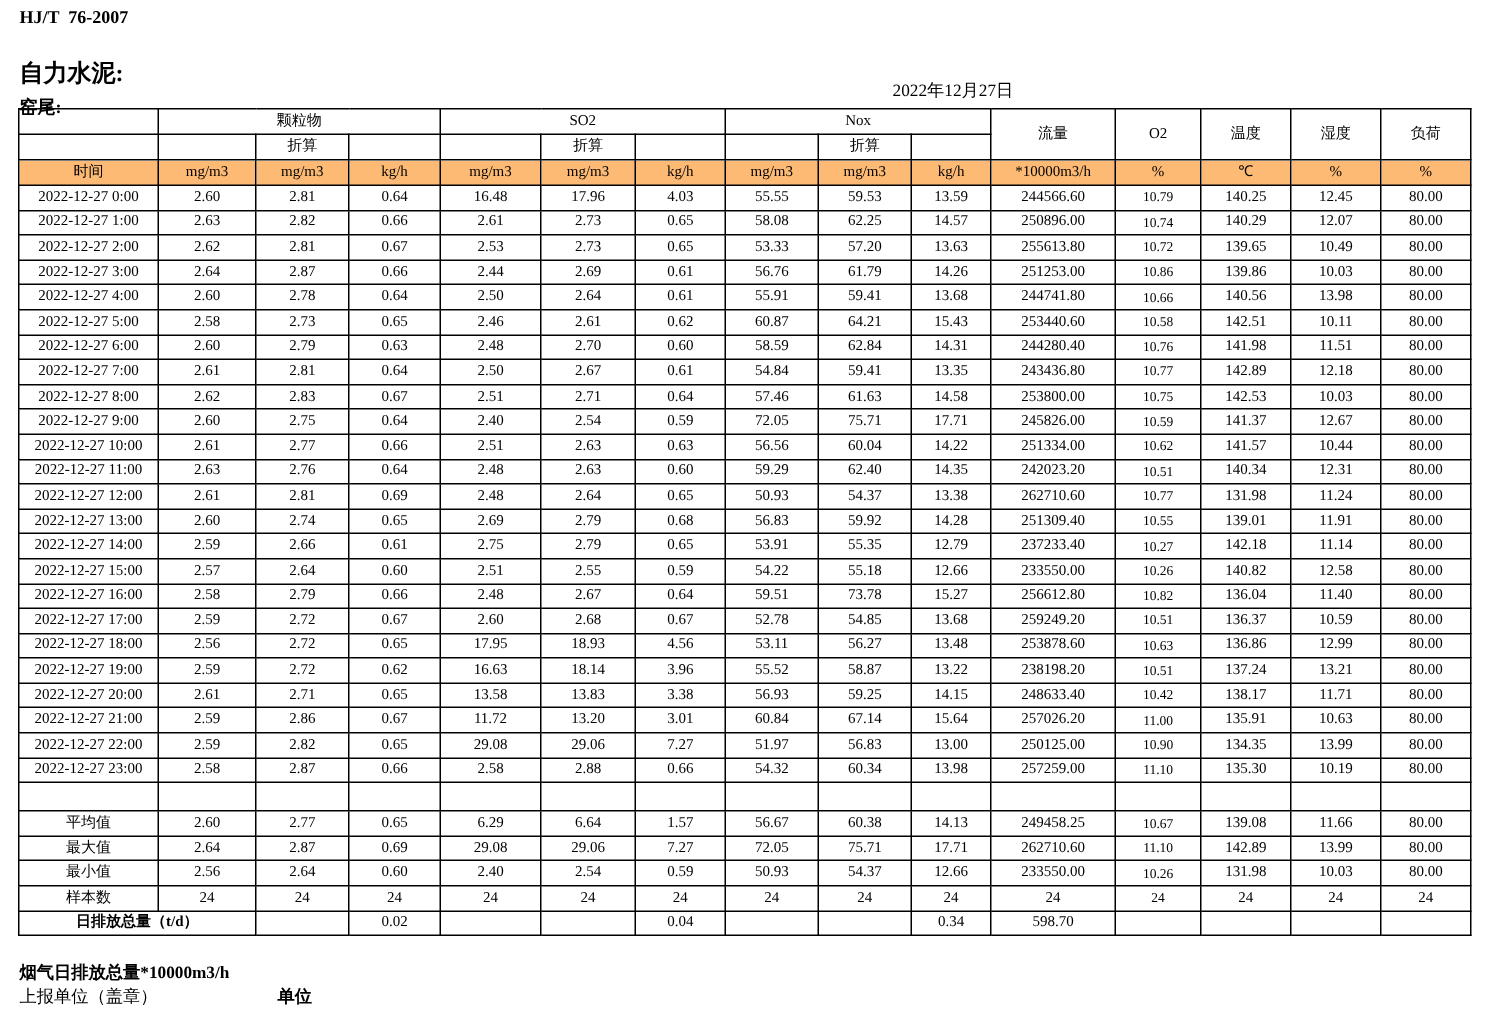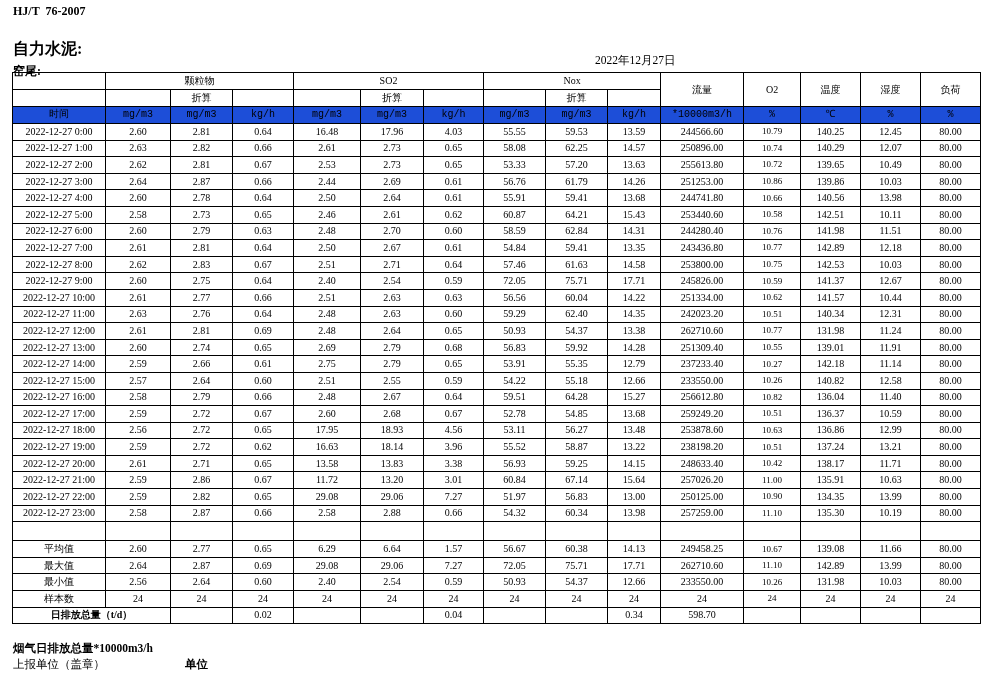--- a/index.html
+++ b/index.html
@@ -19,21 +19,21 @@
     position:absolute; top:72px; left:12px; width:968px;
     border-collapse:collapse; table-layout:fixed;
     font-size:10px; line-height:1;
   }
   table.report td {
     border:1px solid #000; text-align:center; vertical-align:middle;
     padding:0 1px; overflow:hidden; white-space:nowrap;
   }
   thead tr { height:17px; }
   tbody tr { height:16.6px; }
-  tr.unit-row td { background:#1d4ed8;font-family:Liberation Mono, monospace; }
+  tr.unit-row td { background:#fdba74; }
   tr.spacer { height:19px; }
   td.time { white-space:pre; }
   td.o2 { font-size:9px;margin-top:18px; }
   td.left { text-align:left; padding-left:3px;font-weight:bold; }
 
   .f1 { position:absolute; top:641px; left:13px; font-size:11.5px; font-weight:bold; }
   .f2 { position:absolute; top:657px; left:13px; font-size:11.5px; font-weight:normal; }
   .f3 { position:absolute; top:657px; left:185px; font-size:11.5px; font-weight:bold; }
 </style>
 </head>
@@ -381,21 +381,21 @@
         </tr>
         <tr>
           <td class="time">2022-12-27 16:00</td>
           <td>2.58</td>
           <td>2.79</td>
           <td>0.66</td>
           <td>2.48</td>
           <td>2.67</td>
           <td>0.64</td>
           <td>59.51</td>
-          <td>64.28</td>
+          <td>73.78</td>
           <td>15.27</td>
           <td>256612.80</td>
           <td class="o2">10.82</td>
           <td>136.04</td>
           <td>11.40</td>
           <td>80.00</td>
         </tr>
         <tr>
           <td class="time">2022-12-27 17:00</td>
           <td>2.59</td>

